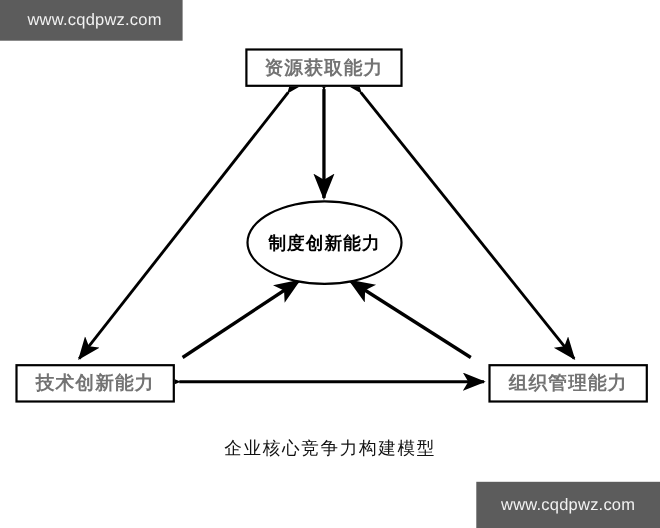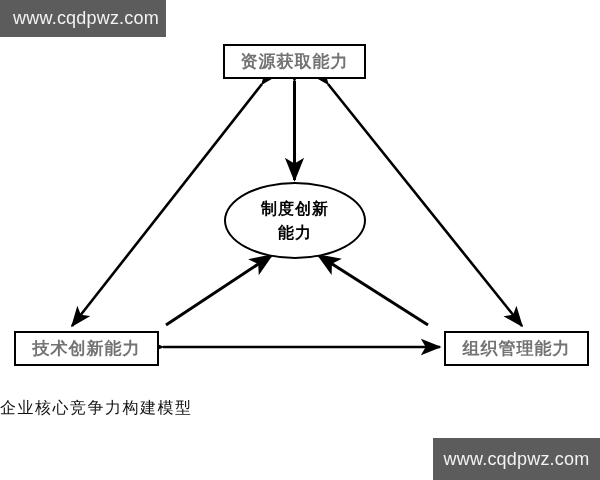--- a/index.html
+++ b/index.html
@@ -17,21 +17,21 @@
   }
 
   
   .watermark {
     position: absolute;
     background: #5c5c5c;
     color: #f2f2f2;
     display: flex;
     align-items: center;
     font-family: "Liberation Sans", "DejaVu Sans", sans-serif;
-    font-size: 18px;
+    font-size: 15px;
     letter-spacing: 0.2px;
     white-space: nowrap;
   }
   #watermark-top {
     left: 0;
     top: 0;
     width: 166px;
     height: 37px;
     justify-content: center;
     padding-left: 6px;
@@ -94,38 +94,39 @@
     position: absolute;
     left: 224px;
     top: 182px;
     width: 142px;
     height: 77px;
     box-sizing: border-box;
     border: 2px solid #000000;
     border-radius: 50%;
     background: #ffffff;
     display: flex;
-    flex-direction: column;
+    flex-direction: row;
     align-items: center;
     justify-content: center;
     font-weight: bold;
     font-size: 16px;
     color: #000000;
     letter-spacing: 1px;
     line-height: 1.45;
     font-family: "DejaVu Sans", "Liberation Sans", sans-serif;
   }
   #node-center span { display: block; }
 
   
   #caption {
     position: absolute;
     left: 0;
     top: 398px;
     width: 600px;
+    text-align: center;
     font-size: 16px;
     color: #111111;
     letter-spacing: 1.5px;
     font-family: "DejaVu Sans", "Liberation Sans", sans-serif;
   }
 </style>
 </head>
 <body>
 
 <div id="page">

